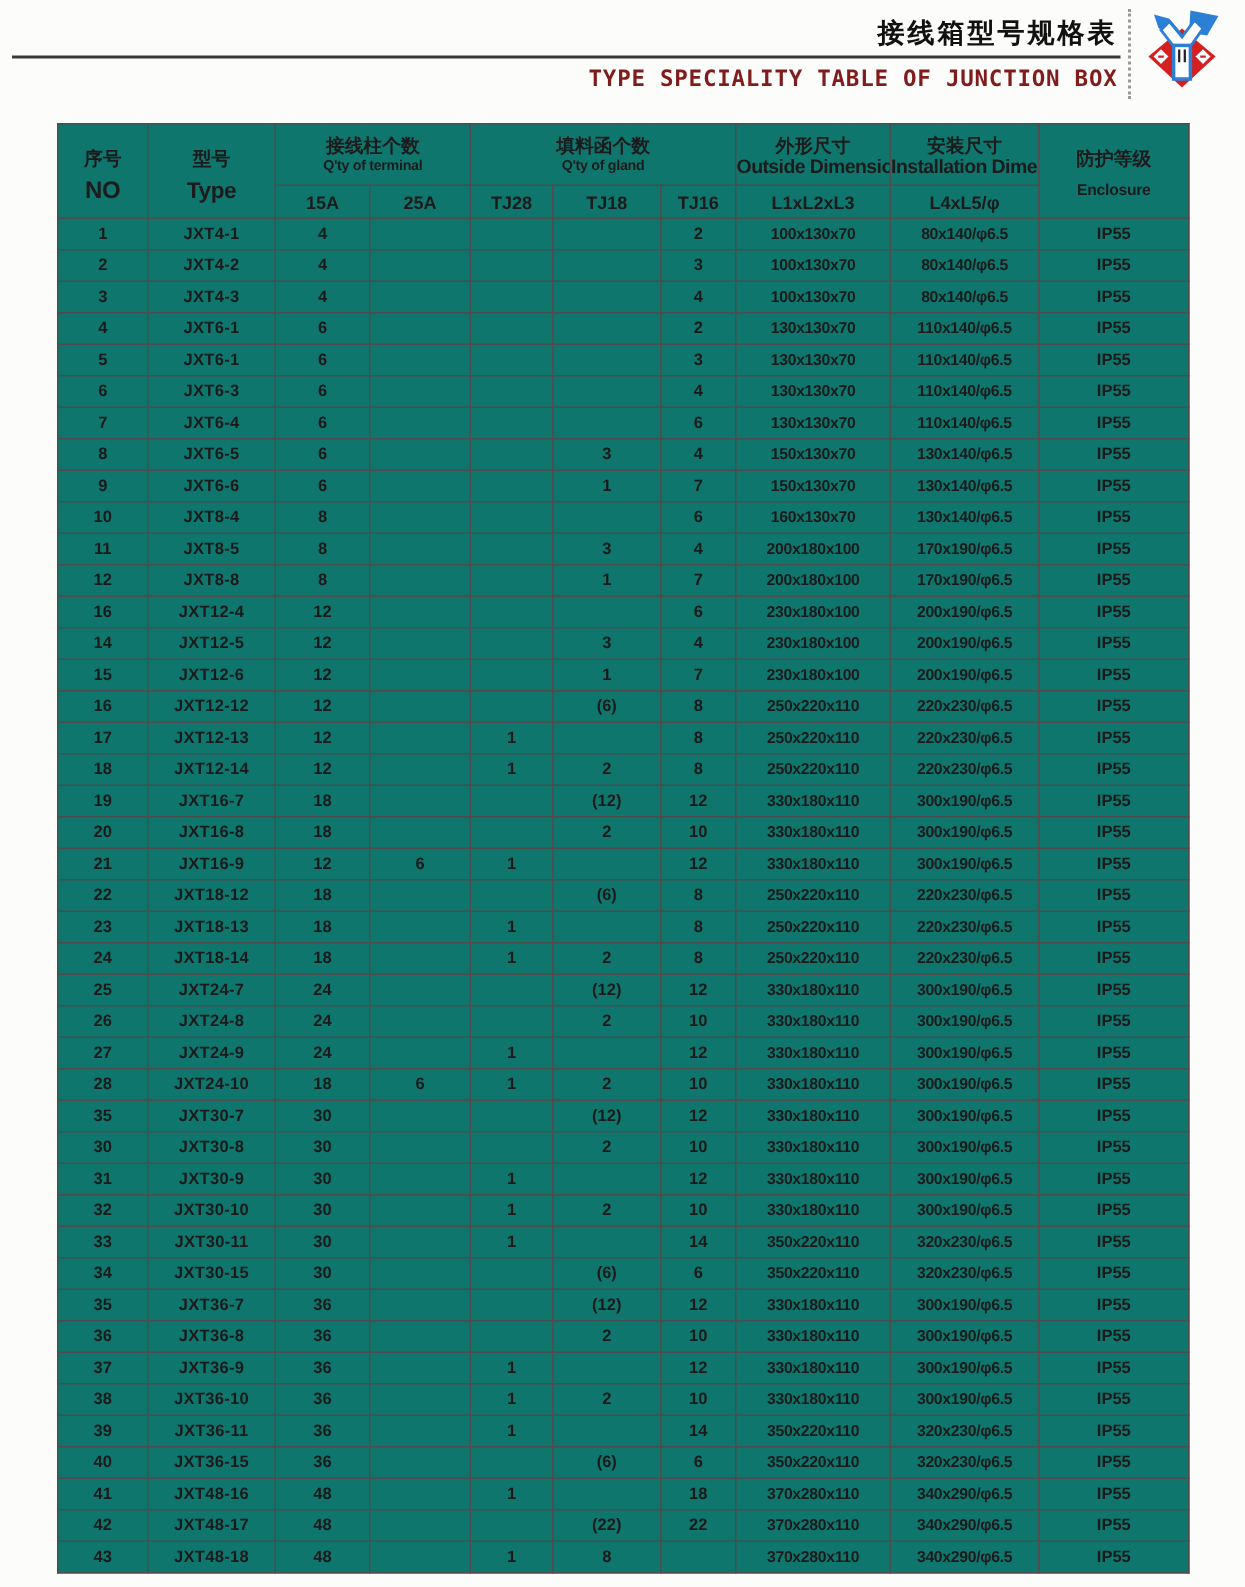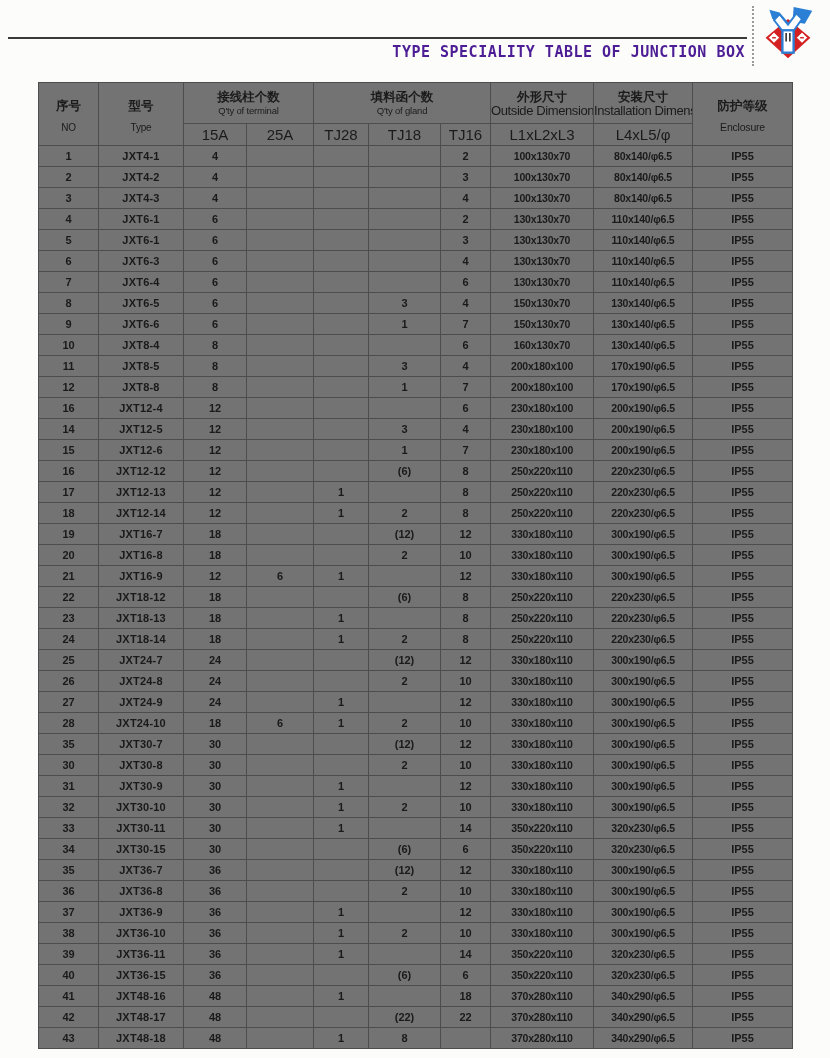--- a/index.html
+++ b/index.html
@@ -11,53 +11,54 @@
   .title-zh{
     position:absolute;top:10px;left:8px;width:737px;text-align:right;
     font-size:18px;font-weight:bold;letter-spacing:2px;color:#111;
   }
   .title-rule{
     position:absolute;top:37px;left:8px;width:739px;border-top:2px solid #3a3a3a;
   }
   .title-en{
     position:absolute;top:43px;left:8px;width:737px;text-align:right;
     font-family:"DejaVu Sans Mono",monospace;font-size:15px;font-weight:bold;
-    letter-spacing:0.5px;color:#4c1d95;
+    letter-spacing:0.5px;color:#7f1d1d;
   }
   .title-sep{
     position:absolute;top:6px;left:752px;height:60px;border-left:2px dotted #9a9a9a;
   }
   .logo{position:absolute;top:3px;left:760px;width:56px;height:62px;}
   
   table.spec{
     position:absolute;top:82px;left:38px;width:754px;
-    border-collapse:collapse;table-layout:fixed;background:#737373;
+    border-collapse:collapse;table-layout:fixed;background:#0f766e;
   }
   table.spec th,table.spec td{
     border:1px solid #4d4d4d;text-align:center;vertical-align:middle;
     padding:0;overflow:hidden;white-space:nowrap;
   }
   table.spec thead tr.h1 th{height:40px;}
-  table.spec thead tr.h2 th{height:21px;font-size:15px;font-weight:normal;}
+  table.spec thead tr.h2 th{height:21px;font-size:12px;font-weight:bold;}
   .hzh{display:block;font-size:12.5px;font-weight:bold;line-height:15px;}
-  .hen{display:block;font-size:9.5px;font-weight:normal;line-height:11px;letter-spacing:-0.2px;}
+  .hen{display:block;font-size:9.5px;font-weight:bold;line-height:11px;letter-spacing:-0.2px;}
   .hen.squeeze{font-size:13px;letter-spacing:-0.4px;}
   th.tall .hzh{margin-top:4px;}
   th.tall .hen{margin-top:8px;}
   table.spec tbody td{
     height:20px;font-size:11px;font-weight:bold;color:#1a1a1a;
   }
   table.spec tbody td.type{letter-spacing:0.2px;}
   table.spec tbody td.dim{font-size:10.5px;letter-spacing:-0.2px;}
 </style>
 </head>
 <body>
 
 <div class="page">
 
+  <div class="title-zh">接线箱型号规格表</div>
   <div class="title-rule"></div>
   <div class="title-en">TYPE SPECIALITY TABLE OF JUNCTION BOX</div>
   <div class="title-sep"></div>
 
   <div class="logo">
     <svg viewBox="0 0 60 64" width="56" height="62" aria-hidden="true">
       <polygon points="30,16 54,36 30,58 6,36" fill="#d42020"></polygon>
       <polygon points="15,30 21,36 15,42 9,36" fill="#ffffff" stroke="#d42020" stroke-width="1"></polygon>
       <polygon points="45,30 51,36 45,42 39,36" fill="#ffffff" stroke="#d42020" stroke-width="1"></polygon>
       <line x1="13" y1="36" x2="17" y2="36" stroke="#d42020" stroke-width="1.5"></line>
@@ -81,25 +82,25 @@
         <col style="width:72px">
       <col style="width:50px">
         <col style="width:103px">
         <col style="width:99px">
       <col style="width:100px">
     </colgroup>
     <thead>
       <tr class="h1">
         <th rowspan="2" class="tall">
           <span class="hzh">序号</span>
-          <span class="hen" style="font-size:10px">NO</span>
+          <span class="hen" style="font-size:16px">NO</span>
         </th>
         <th rowspan="2" class="tall">
           <span class="hzh">型号</span>
-          <span class="hen" style="font-size:10px">Type</span>
+          <span class="hen" style="font-size:15px">Type</span>
         </th>
         <th colspan="2">
           <span class="hzh">接线柱个数</span>
           <span class="hen">Q'ty of terminal</span>
         </th>
         <th colspan="3">
           <span class="hzh">填料函个数</span>
           <span class="hen">Q'ty of gland</span>
         </th>
         <th>

